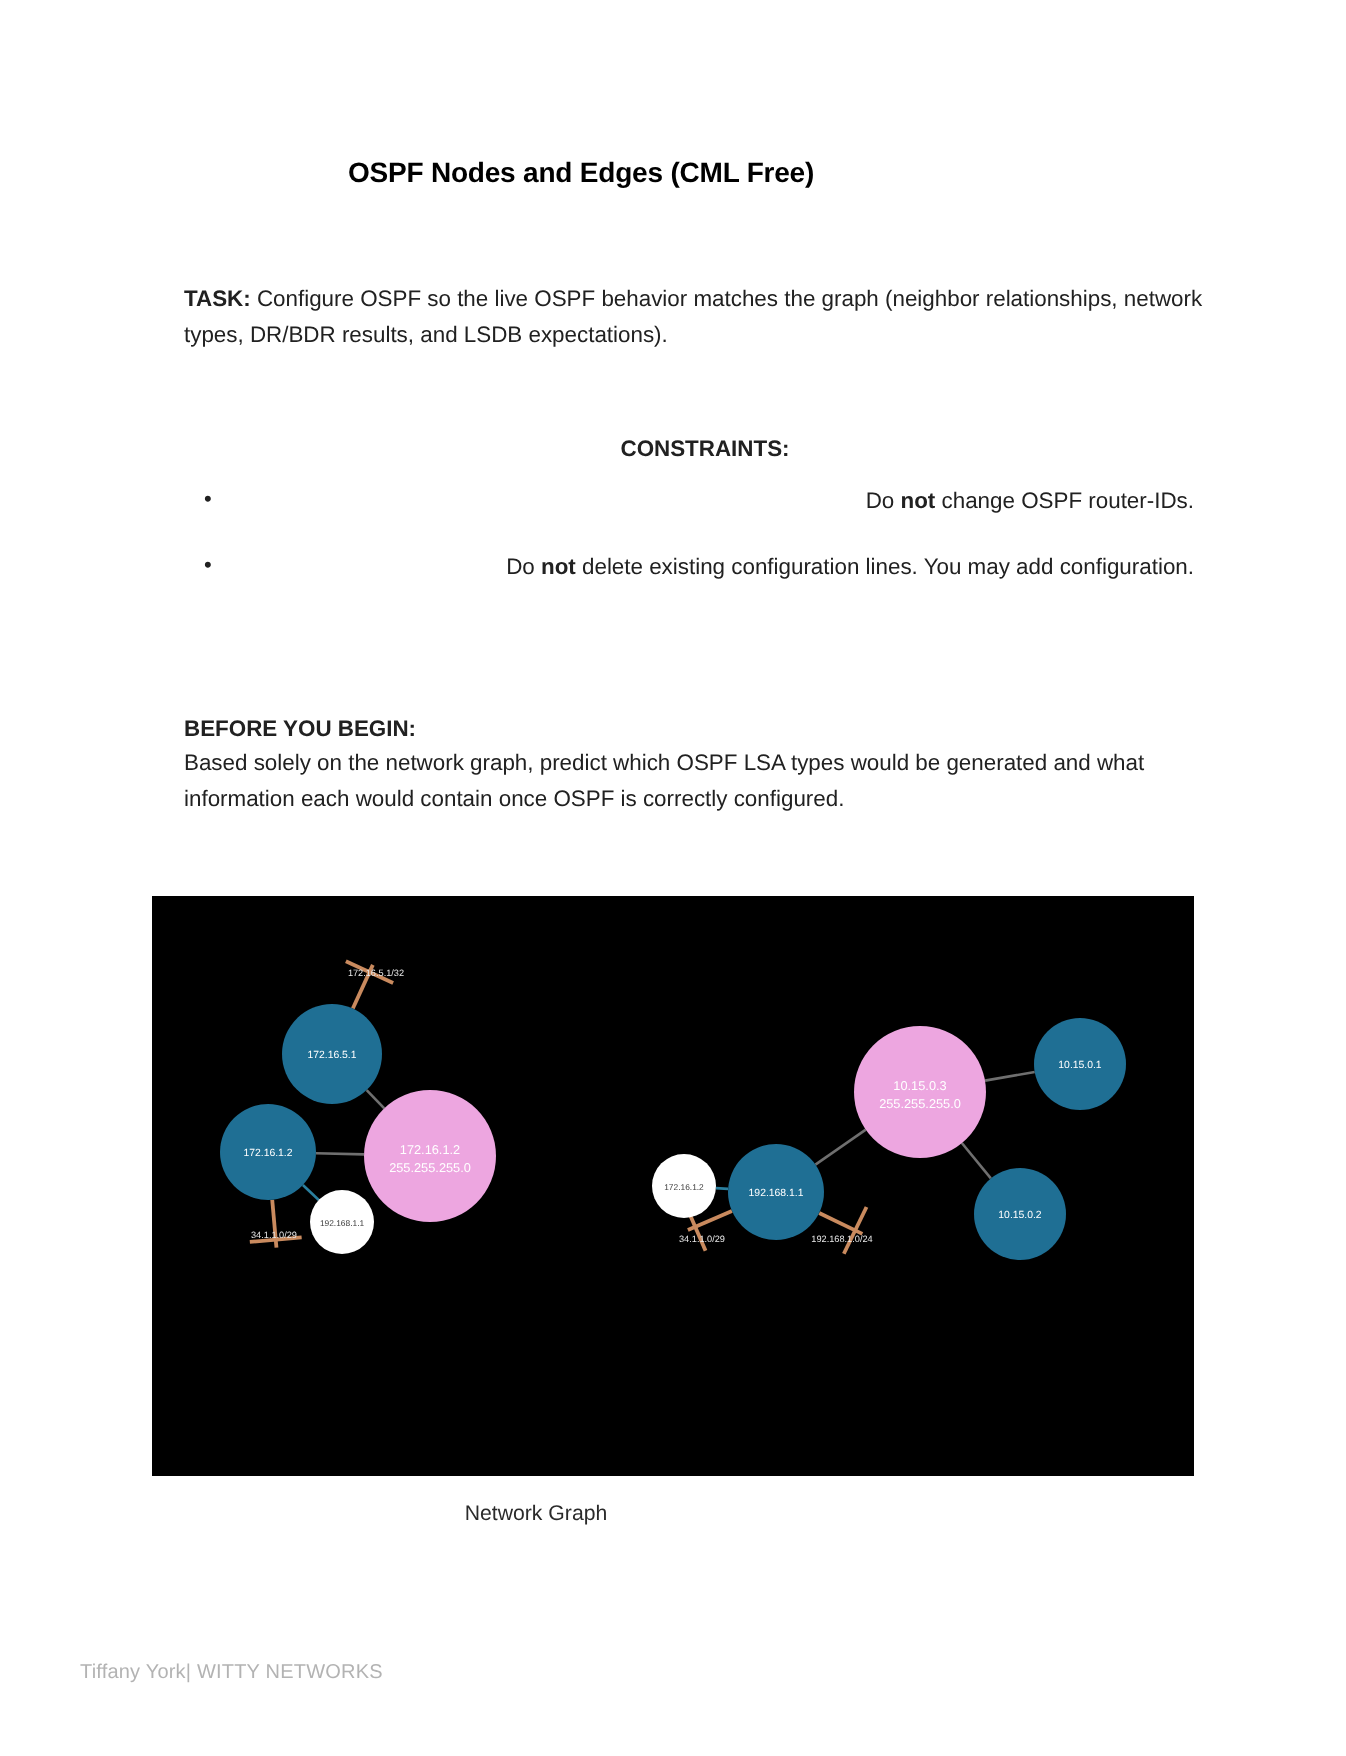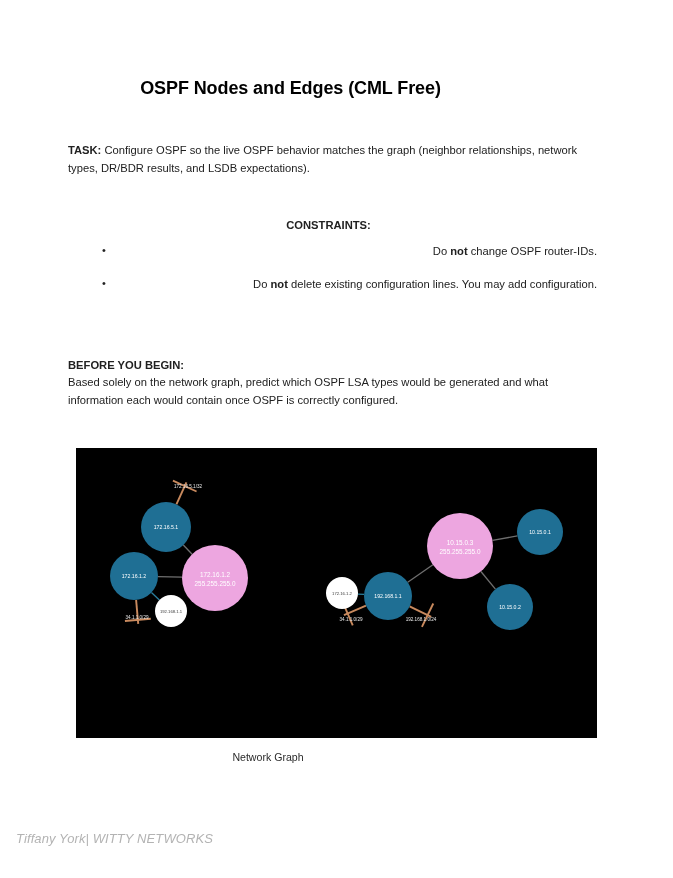--- a/index.html
+++ b/index.html
@@ -20,28 +20,28 @@
     position: absolute;
     inset: 0;
     padding: 0;
   }
   .doc-title {
     position: absolute;
     top: 78px;
     left: 0;
     width: 581px;
     text-align: center;
-    font-size: 18px;
+    font-size: 14px;
     font-weight: bold;
     letter-spacing: -0.1px;
     color: #000000;
   }
   .body-block {
     position: absolute;
-    left: 68px;
+    left: 92px;
     width: 521px;
     font-size: 11.2px;
     line-height: 1.62;
     color: #212121;
   }
   .task-block { top: 141px; }
   .constraints-head { top: 216px; font-weight: bold; text-align: center; }
   .bullets {
     position: absolute;
     left: 76px;
@@ -90,26 +90,25 @@
     position: absolute;
     top: 751px;
     left: 0;
     width: 536px;
     text-align: center;
     font-size: 10.6px;
     color: #2b2b2b;
   }
   .footer {
     position: absolute;
-    left: 16px;
+    left: 40px;
     top: 831px;
-    font-size: 13px;
+    font-size: 10px;
     color: #b3b3b3;
     letter-spacing: 0.1px;
-    font-style: italic;
   }
   text { font-family: "Liberation Sans", sans-serif; }
 </style>
 </head>
 <body>
 
 <div class="page">
 
   <div class="doc-title">OSPF Nodes and Edges (CML Free)</div>
 

